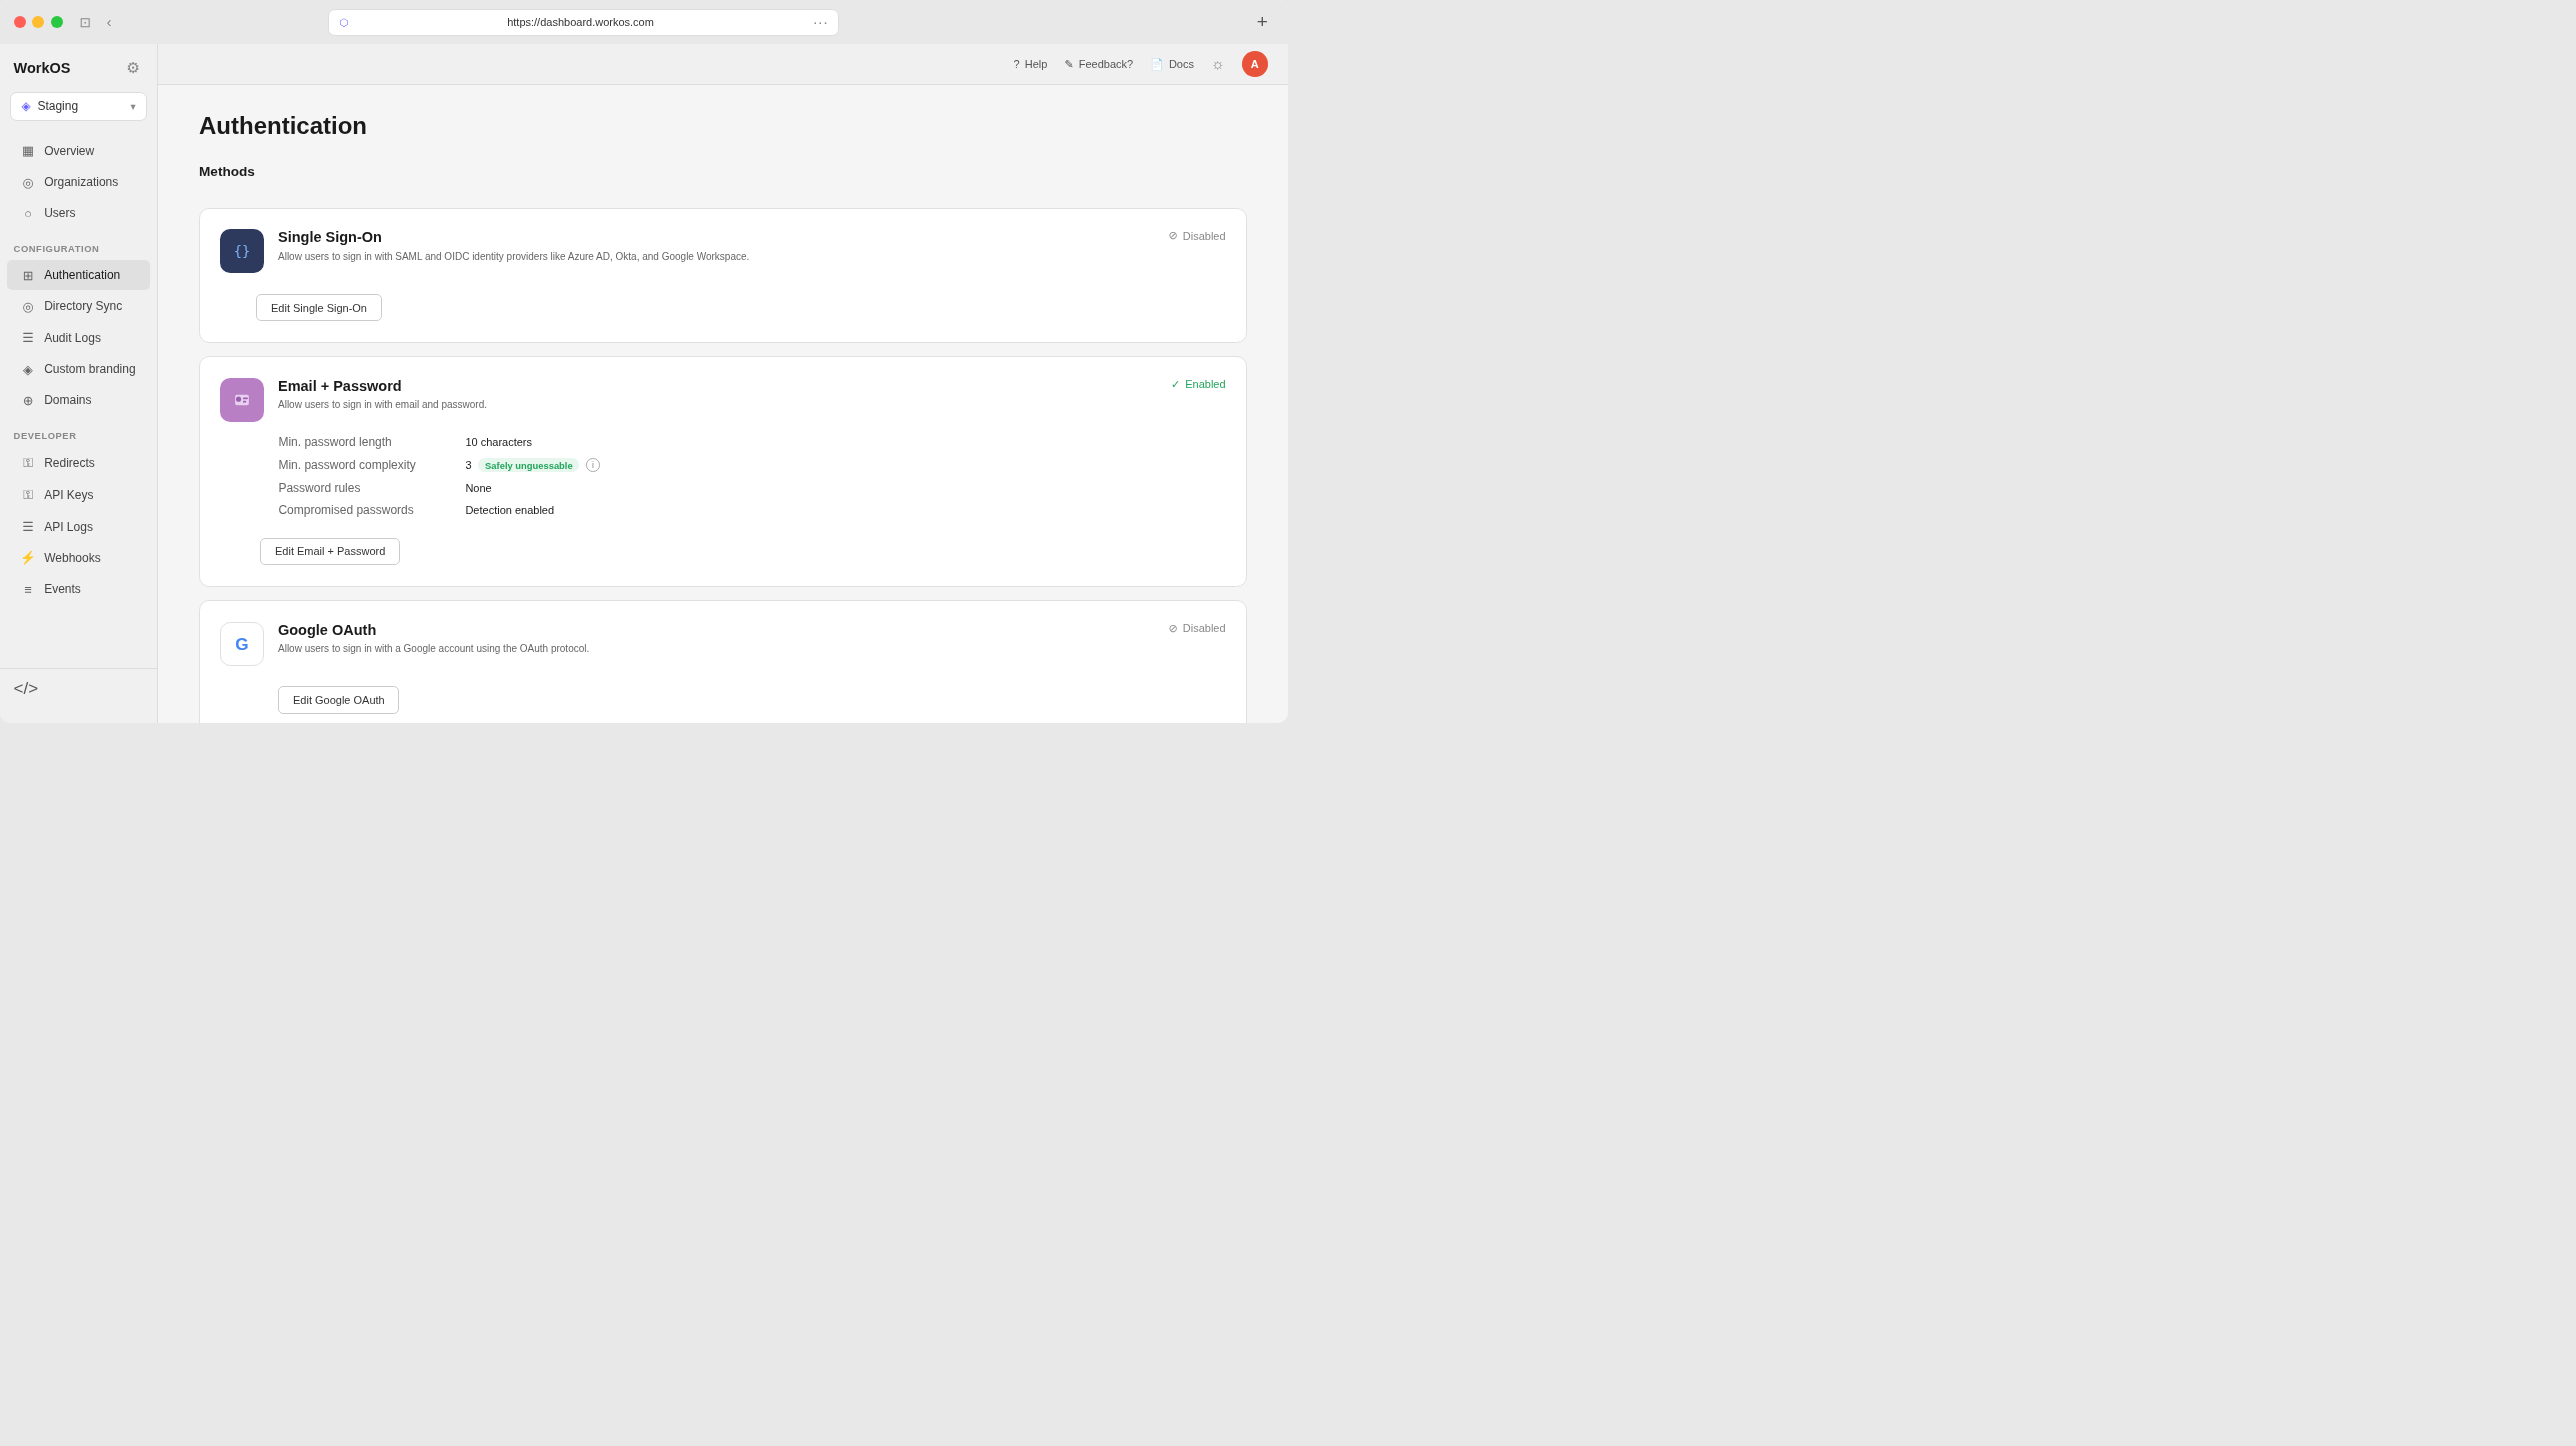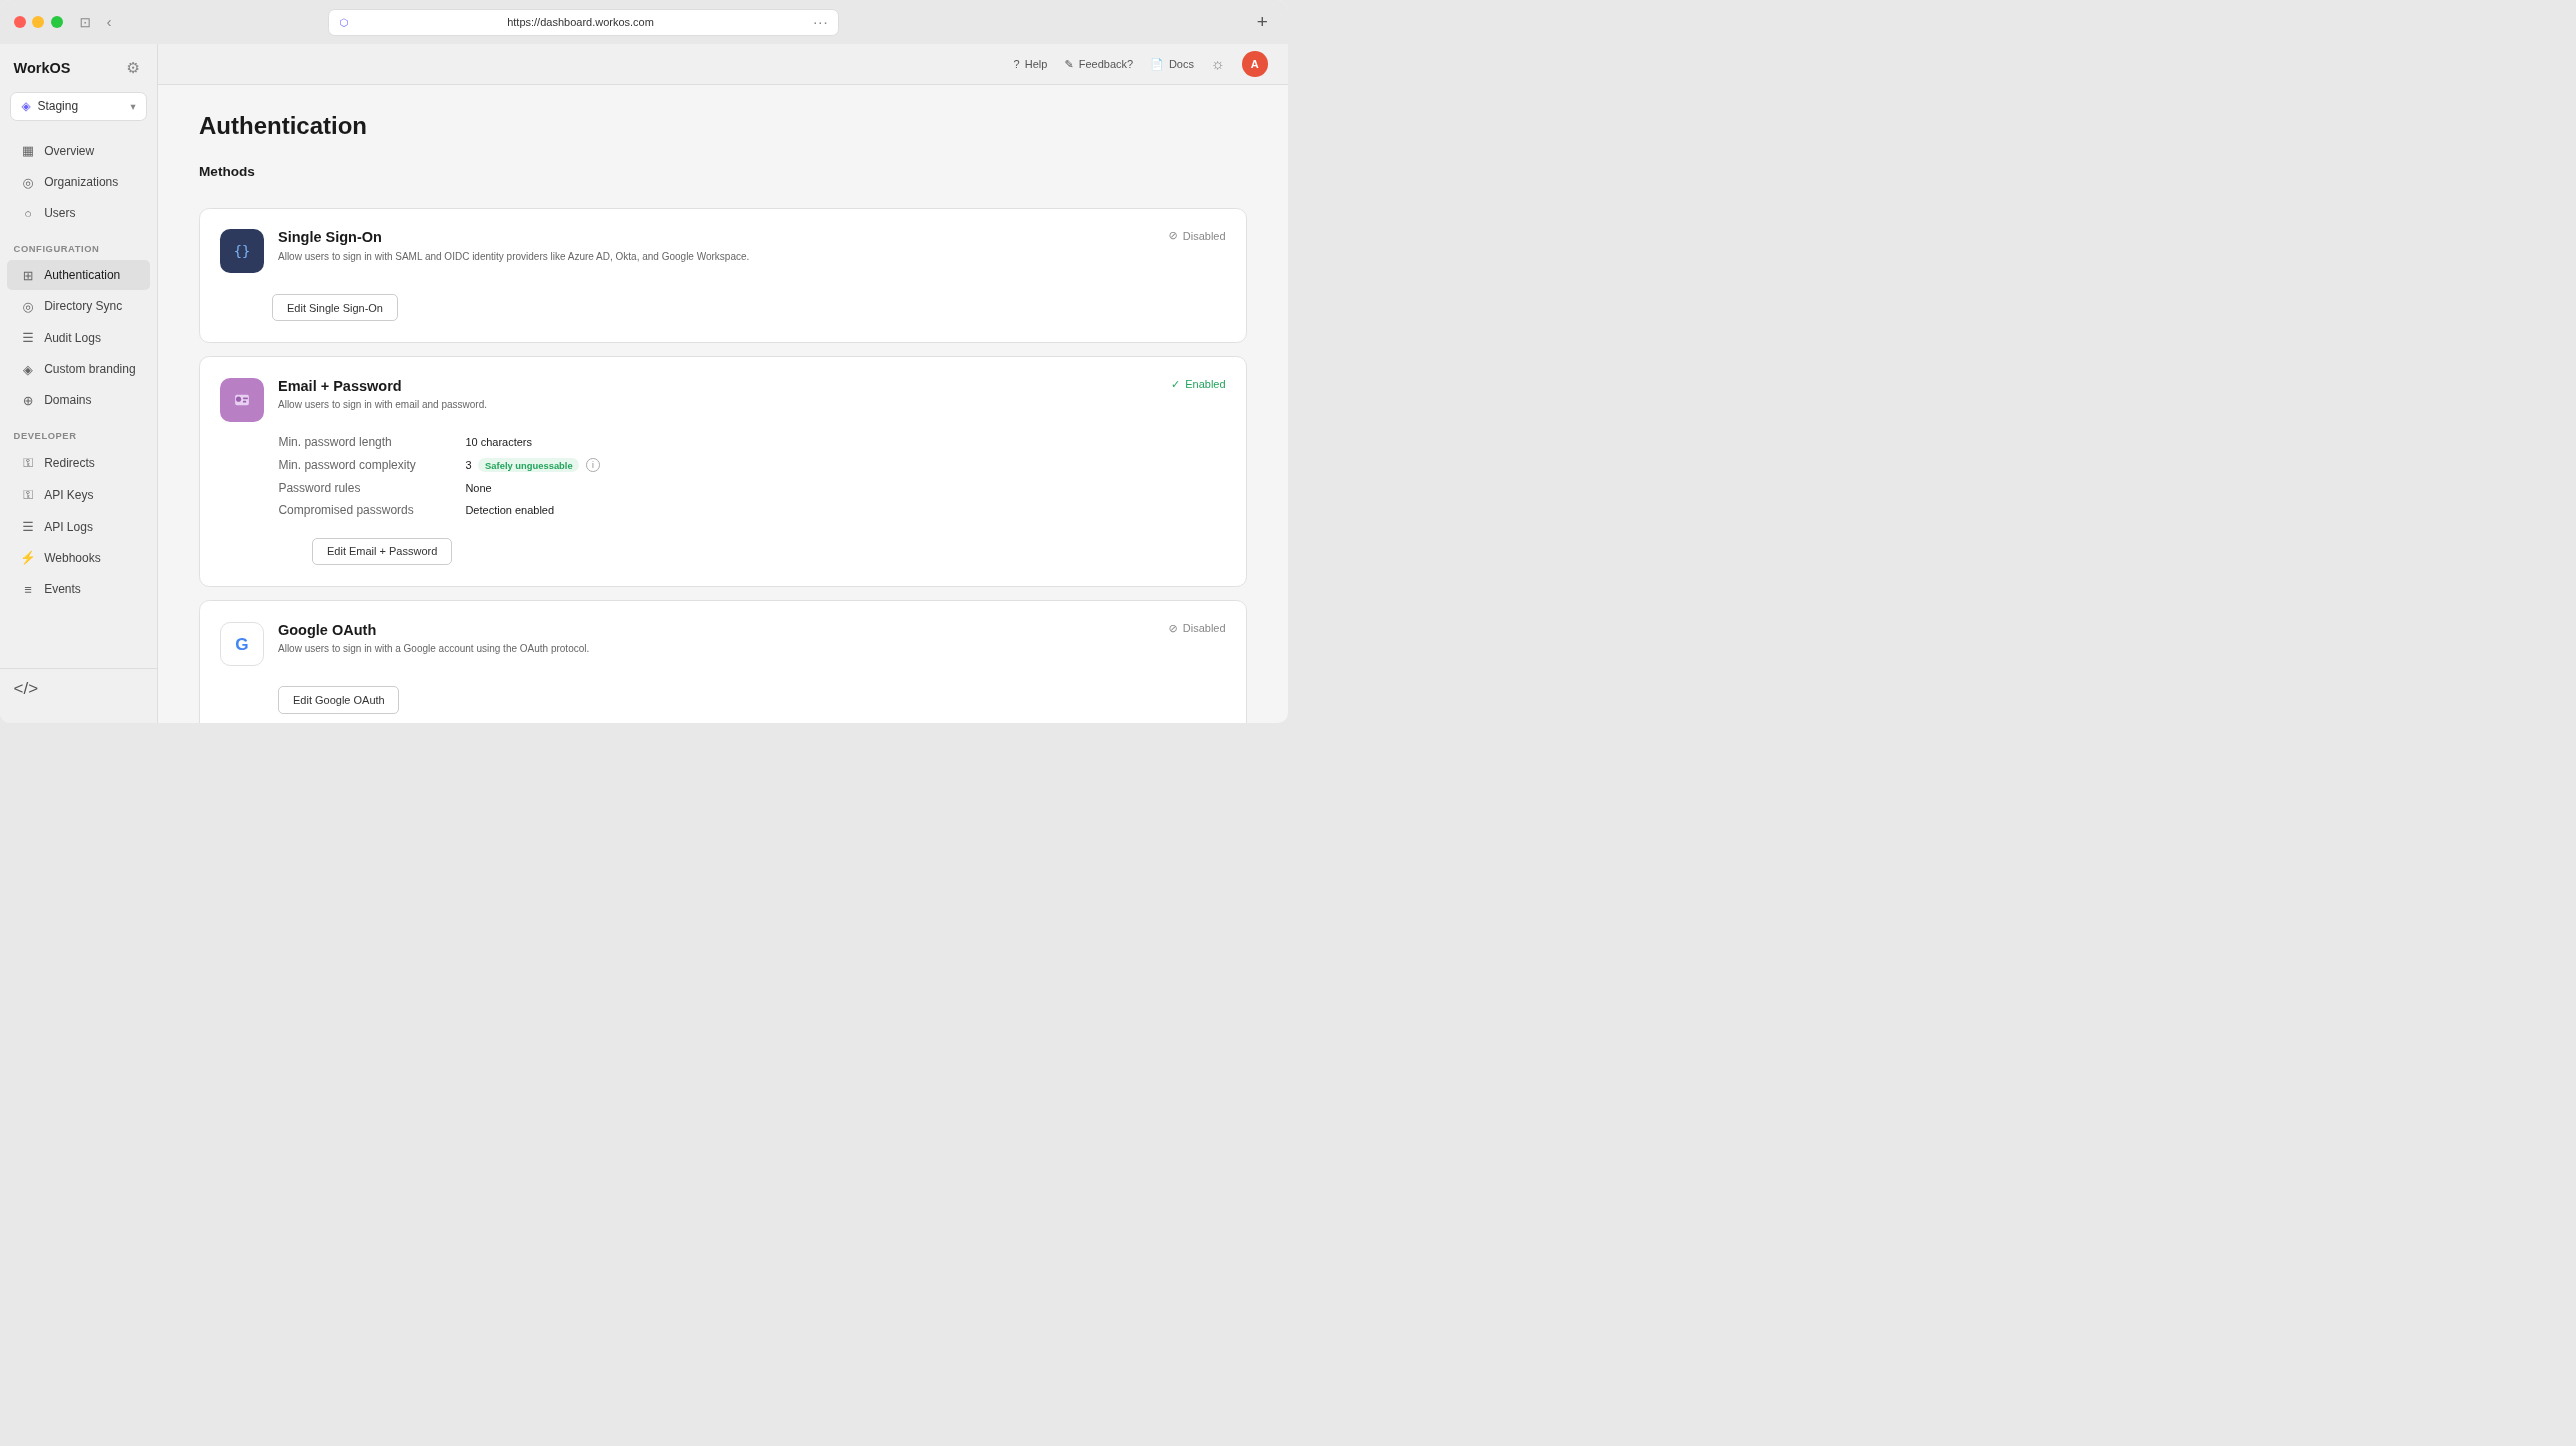--- a/index.html
+++ b/index.html
@@ -325,21 +325,21 @@
       border: 0.9px solid #ccc;
       border-radius: 5.1px;
       padding: 6.8px 13.6px;
       font-size: 11px;
       color: #333;
       cursor: pointer;
       font-weight: 500;
     }
 
     .edit-btn-area {
-      margin-left: 92px;
+      margin-left: 40px;
     }
   </style>
 </head>
 <body>
 
 <div class="window">
 
   <div class="titlebar">
     <div class="traffic-lights">
       <div class="tl tl-red"></div>
@@ -477,21 +477,21 @@
             </div>
             <div class="method-info">
               <div class="method-name">Single Sign-On</div>
               <div class="method-desc">Allow users to sign in with SAML and OIDC identity providers like Azure AD, Okta, and Google Workspace.</div>
             </div>
             <div class="method-status status-disabled">
               <span>⊘</span>
               <span>Disabled</span>
             </div>
           </div>
-          <div style="margin-left: 52px; margin-top: 13.6px;">
+          <div style="margin-left: 36px; margin-top: 13.6px;">
             <button class="edit-btn">Edit Single Sign-On</button>
           </div>
         </div>
 
         <div class="method-card">
           <div class="method-header">
             <div class="method-icon-wrap method-icon-email">
               <svg width="24" height="24" viewBox="0 0 28 28" fill="none">
                 <rect width="28" height="28" rx="6" fill="#b87fc4"></rect>
                 <rect x="6" y="8" width="16" height="12" rx="2" fill="#e8d0f0"></rect>

